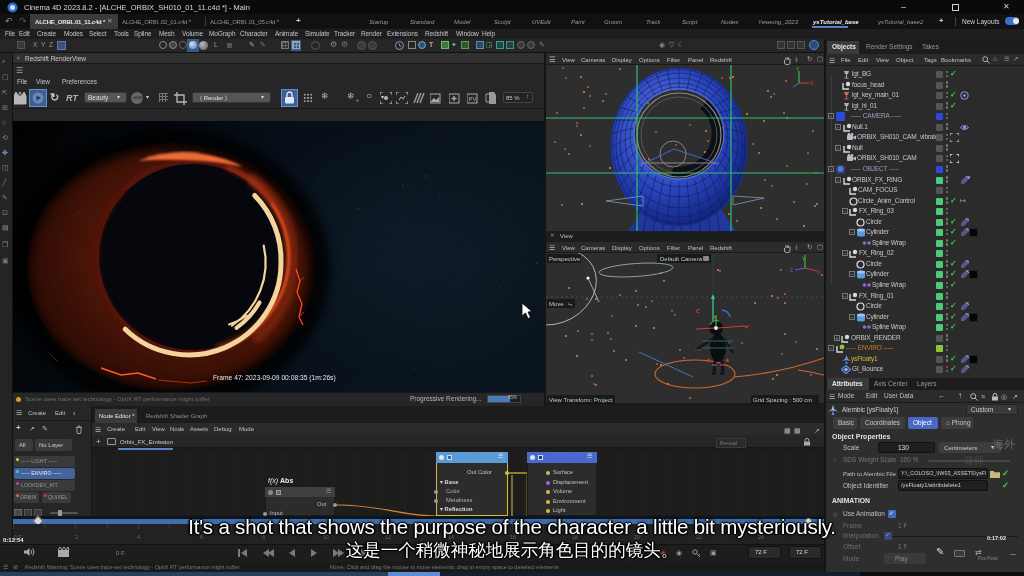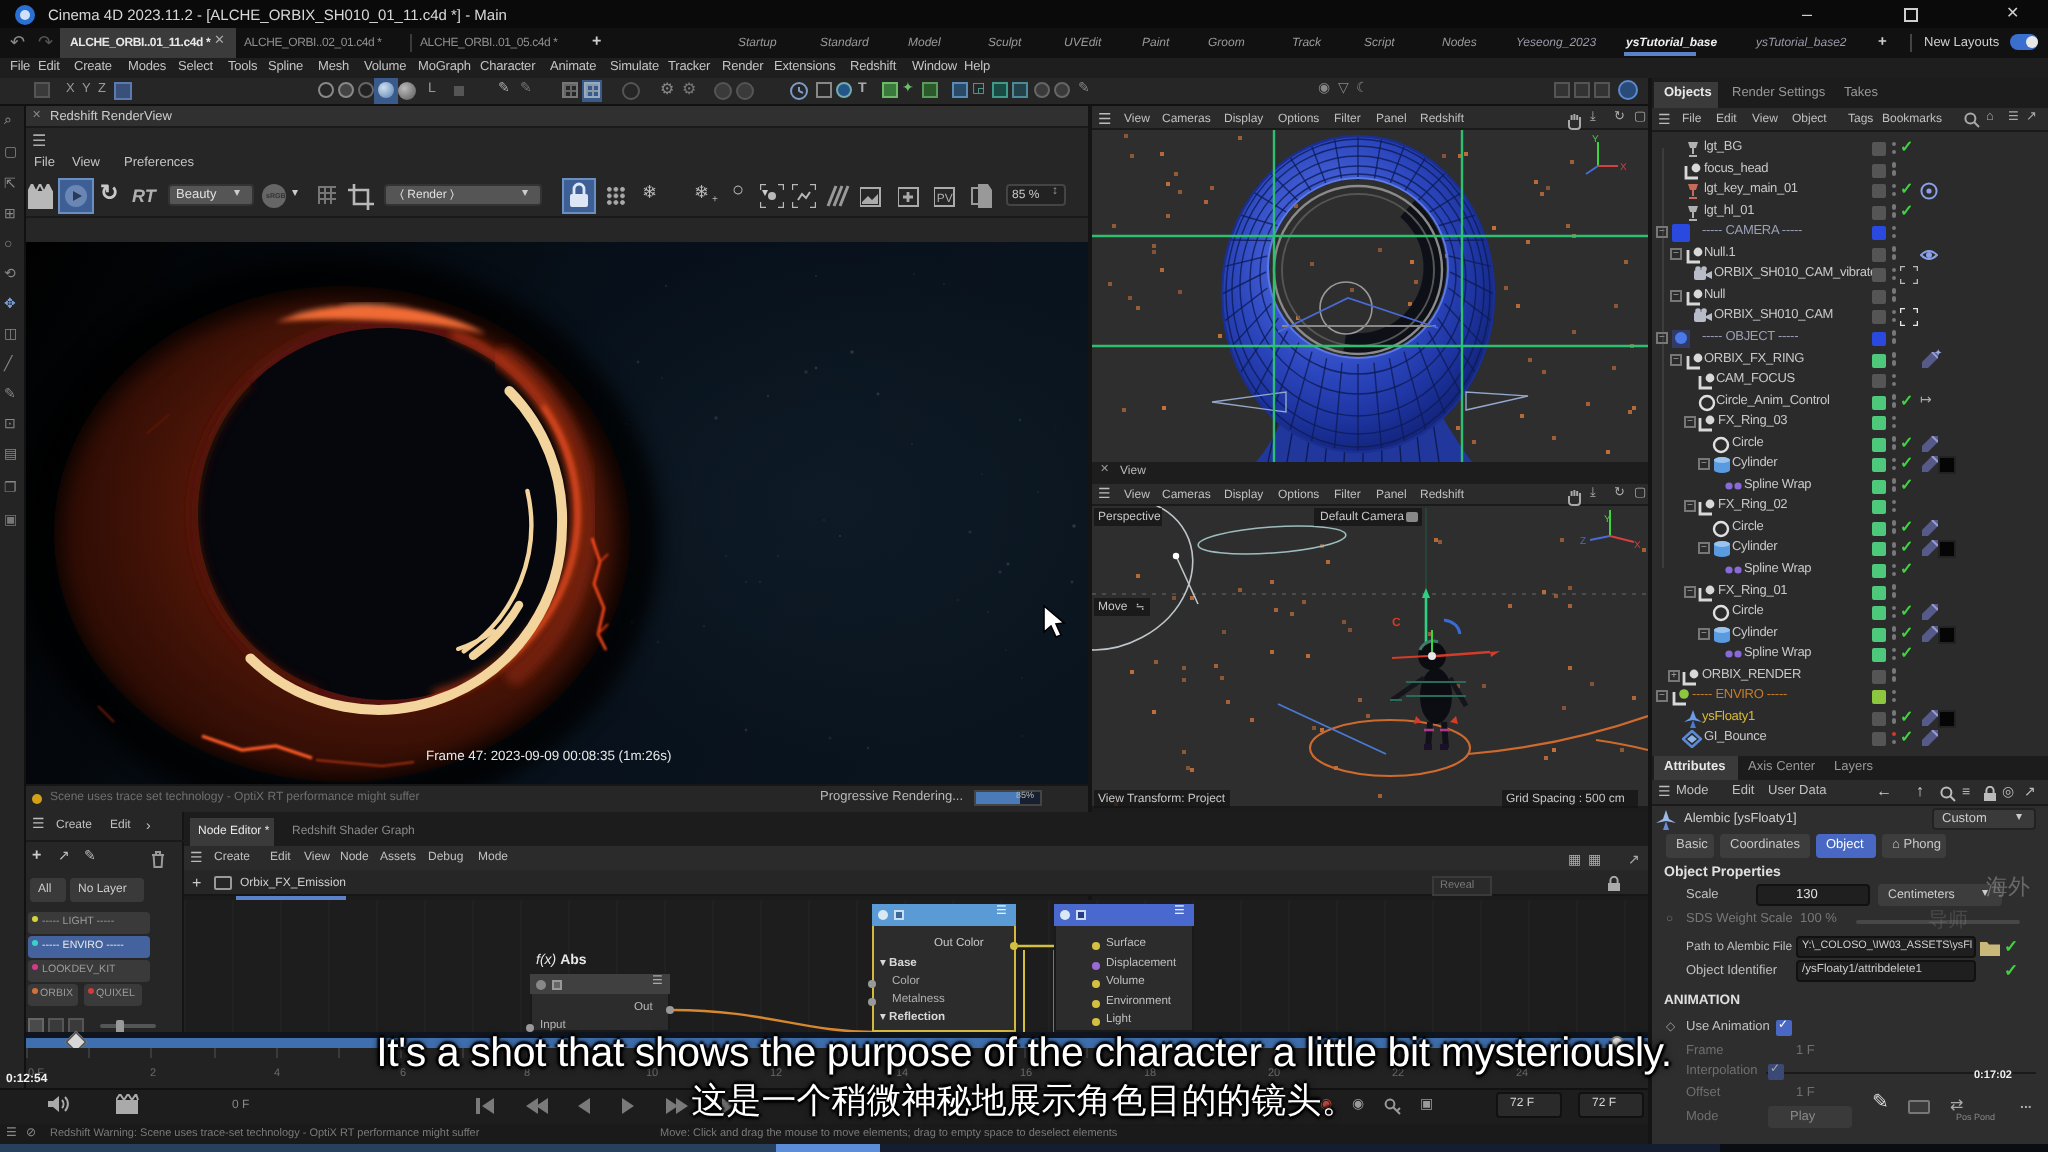--- a/index.html
+++ b/index.html
@@ -1,21 +1,21 @@
 <!DOCTYPE html>
 <html><head><meta charset="utf-8"><style>
 *{margin:0;padding:0;box-sizing:border-box;font-family:"Liberation Sans",sans-serif;}
 body{width:1024px;height:576px;overflow:hidden;background:#1b1b1b;position:relative;}
 </style></head><body>
 <div class="" style="position:absolute;left:0px;top:0px;width:1024px;height:14px;background:#0a0a0a;"></div>
 <svg style="position:absolute;left:7px;top:2px" width="11" height="11">
     <circle cx="5.5" cy="5.5" r="5" fill="#2a6fd4"></circle>
     <circle cx="5.5" cy="5.5" r="2.5" fill="#cfe2f5"></circle>
   </svg>
-<div class="" style="position:absolute;left:24px;top:3px;font-size:7.5px;line-height:9.5px;color:#d8d8d8;white-space:nowrap;">Cinema 4D 2023.11.2 - [ALCHE_ORBIX_SH010_01_11.c4d *] - Main</div>
+<div class="" style="position:absolute;left:24px;top:3px;font-size:7.5px;line-height:9.5px;color:#d8d8d8;white-space:nowrap;">Cinema 4D 2023.8.2 - [ALCHE_ORBIX_SH010_01_11.c4d *] - Main</div>
 <div class="" style="position:absolute;left:901px;top:2px;font-size:9px;line-height:11px;color:#cfcfcf;white-space:nowrap;">–</div>
 <div class="" style="position:absolute;left:952px;top:4px;width:7px;height:7px;border:1px solid #cfcfcf;"></div>
 <div class="" style="position:absolute;left:1003px;top:2px;font-size:8px;line-height:10px;color:#cfcfcf;white-space:nowrap;">✕</div>
 <div class="" style="position:absolute;left:0px;top:14px;width:1024px;height:15px;background:#111111;"></div>
 <div class="" style="position:absolute;left:5px;top:16px;font-size:9px;line-height:11px;color:#8a8a8a;white-space:nowrap;">↶</div>
 <div class="" style="position:absolute;left:19px;top:16px;font-size:9px;line-height:11px;color:#555555;white-space:nowrap;">↷</div>
 <div class="" style="position:absolute;left:30px;top:14px;width:88px;height:15px;background:#3b3b3b;"></div>
 <div class="" style="position:absolute;left:35px;top:18px;font-size:6px;line-height:8px;color:#e8e8e8;white-space:nowrap;font-weight:bold;letter-spacing:-0.2px;">ALCHE_ORBI..01_11.c4d *</div>
 <div class="" style="position:absolute;left:107px;top:17px;font-size:6.5px;line-height:8.5px;color:#aaaaaa;white-space:nowrap;">✕</div>
 <div class="" style="position:absolute;left:122px;top:18px;font-size:6px;line-height:8px;color:#8f8f8f;white-space:nowrap;letter-spacing:-0.2px;">ALCHE_ORBI..02_01.c4d *</div>

